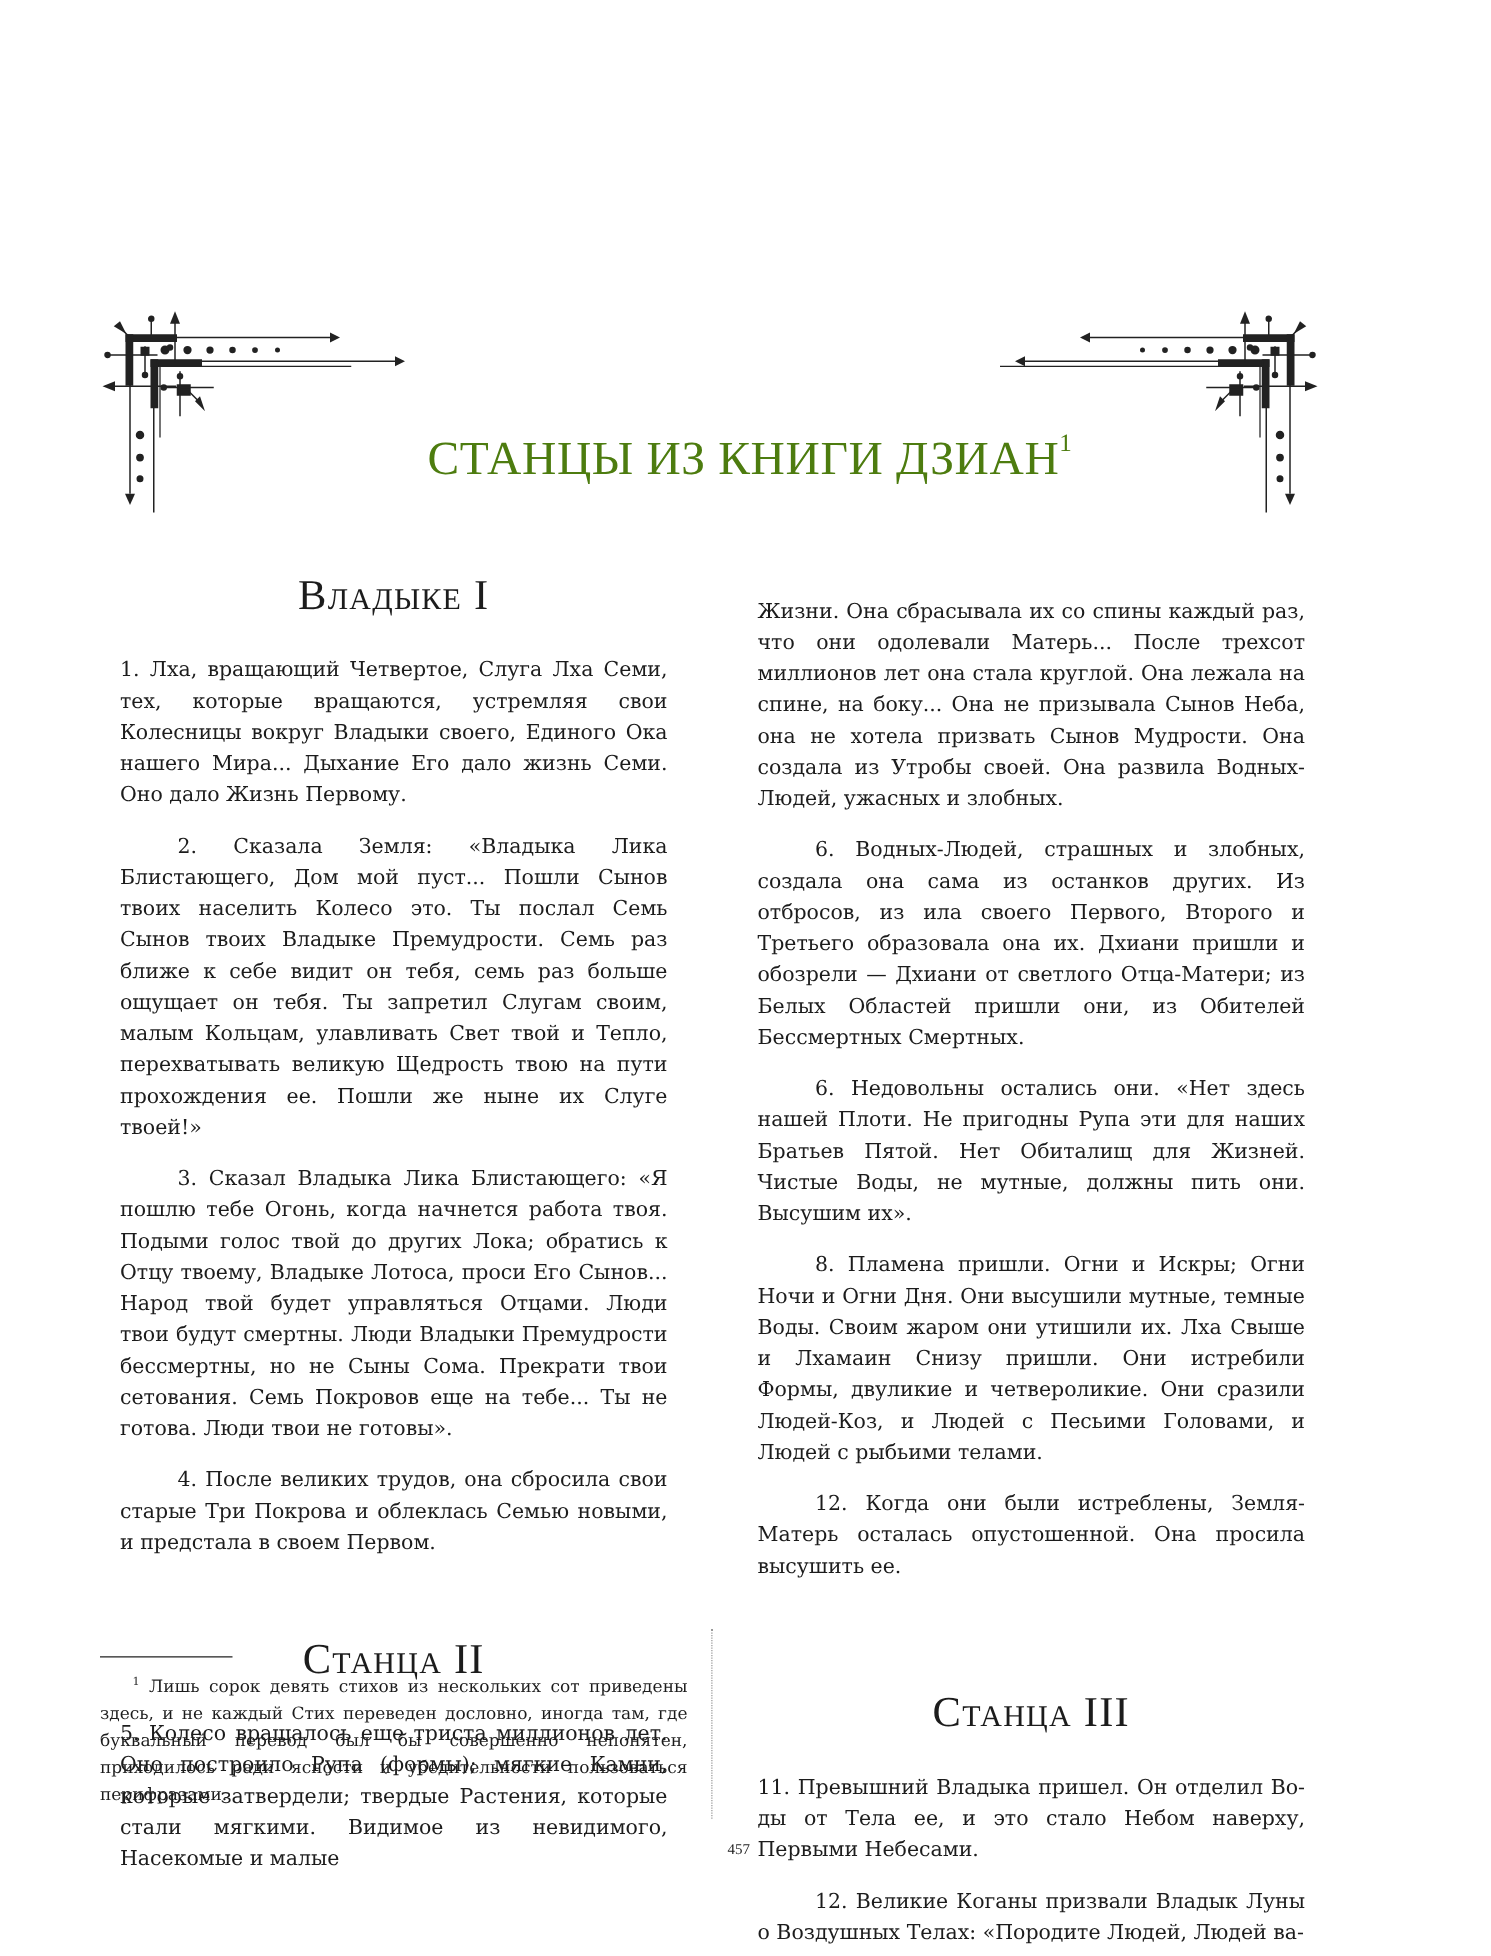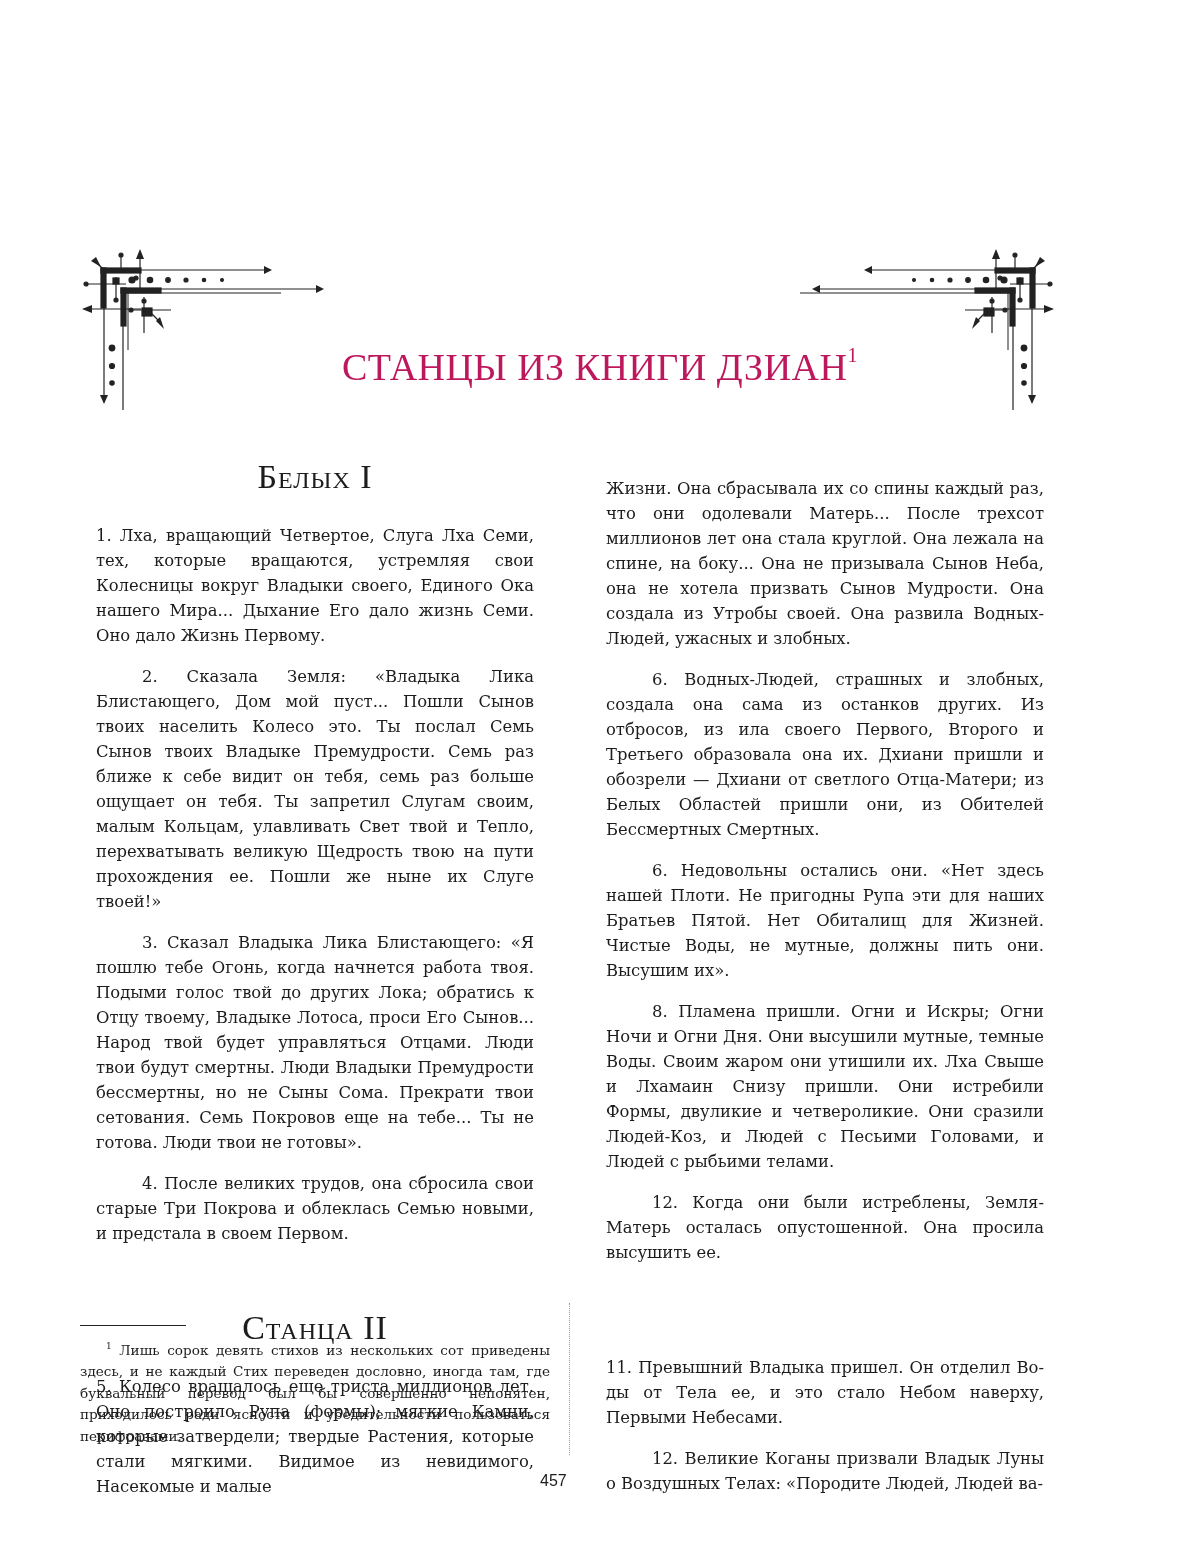--- a/index.html
+++ b/index.html
@@ -2,21 +2,21 @@
 <html><head>
 <meta charset="utf-8">
 <style>
   html, body { margin: 0; padding: 0; background: #ffffff; }
   body { width: 1193px; height: 1565px; position: relative; overflow: hidden; color: #1c1c1c; }
   .ornament { position: absolute; top: 245px; width: 260px; height: 170px; }
   .ornament-left { left: 76px; }
   .ornament-right { left: 800px; }
   .page-title {
     position: absolute; left: 300px; top: 345px; width: 600px; text-align: center;
-    font-family: "Liberation Serif", serif; font-size: 38px; letter-spacing: 0.5px; color: #be185d;
+    font-family: "Liberation Serif", serif; font-size: 38px; letter-spacing: 0.5px; color: #4d7c0f;
   }
   .page-title sup { font-size: 20px; position: relative; top: -4px; }
   .column { position: absolute; top: 445px; width: 470px; }
   .col-left { left: 80px; }
   .col-right { left: 590px; top: 460px; }
   .stanza-heading {
     font-family: "Liberation Serif", serif; text-align: center; font-size: 34px;
     font-variant: small-caps; letter-spacing: 1px; margin: 10px 0 24px 0; height: 44px; line-height: 44px;
   }
   .para {
@@ -29,22 +29,22 @@
   .footnote {
     position: absolute; left: 80px; top: 1336px; width: 470px;
     font-family: "DejaVu Serif", serif; font-size: 13.6px; line-height: 21.5px; text-align: justify; text-indent: 26px;
   }
   .footnote sup { font-size: 9px; }
   .col-divider {
     position: absolute; left: 569px; top: 1303px; height: 152px; width: 0;
     border-left: 1.5px dotted #999;
   }
   .page-number {
-    position: absolute; left: 540px; top: 1472px; width: 60px; text-align: left;
-    font-family: Liberation Sans, sans-serif; font-size: 16px;
+    position: absolute; left: 540px; top: 1472px; width: 60px; text-align: right;
+    font-family: Liberation Serif, serif; font-size: 12px;
   }
 </style>
 </head>
 <body>
 
 <svg class="ornament ornament-left" viewBox="0 0 260 170" xmlns="http://www.w3.org/2000/svg">
   <g stroke="#222" stroke-width="1.2" fill="#222">
 
     <rect x="25" y="23" width="40" height="5"></rect>
     <rect x="25" y="23" width="5" height="40"></rect>
@@ -147,37 +147,38 @@
     <line x1="75" y1="68" x2="85" y2="78"></line>
     <polygon points="80,76 88,84 84,72" stroke="none"></polygon>
   </g>
 </svg>
 
 <div class="page-title">
   <span>СТАНЦЫ ИЗ КНИГИ ДЗИАН</span><sup>1</sup>
 </div>
 
 <div class="column col-left">
-  <div class="stanza-heading">Белых I</div>
+  <div class="stanza-heading">Владыке I</div>
   <p class="para">1. Лха, вращающий Четвертое, Слуга Лха Семи, тех, которые вращаются, устремляя свои Колесницы во­круг Владыки своего, Единого Ока нашего Мира... Дыхание Его дало жизнь Семи. Оно дало Жизнь Первому.</p>
   <p class="para indent">2. Сказала Земля: «Владыка Лика Блистающего, Дом мой пуст... Пошли Сынов твоих населить Коле­со это. Ты послал Семь Сынов твоих Владыке Пре­мудрости. Семь раз ближе к себе видит он тебя, семь раз больше ощущает он тебя. Ты запретил Слугам своим, малым Кольцам, улавливать Свет твой и Теп­ло, перехватывать великую Щедрость твою на пути прохождения ее. Пошли же ныне их Слуге твоей!»</p>
   <p class="para indent">3. Сказал Владыка Лика Блистающего: «Я пошлю тебе Огонь, когда начнется работа твоя. Подыми го­лос твой до других Лока; обратись к Отцу твоему, Владыке Лотоса, проси Его Сынов... Народ твой бу­дет управляться Отцами. Люди твои будут смертны. Люди Владыки Премудрости бессмертны, но не Сы­ны Сома. Прекрати твои сетования. Семь Покровов еще на тебе... Ты не готова. Люди твои не готовы».</p>
   <p class="para indent">4. После великих трудов, она сбросила свои старые Три Покрова и облеклась Семью новыми, и предстала в своем Первом.</p>
   <div class="gap-heading"></div>
   <div class="stanza-heading">Станца II</div>
   <p class="para">5. Колесо вращалось еще триста миллионов лет. Оно построило Рупа (формы); мягкие Камни, которые за­твердели; твердые Растения, которые стали мягки­ми. Видимое из невидимого, Насекомые и малые</p>
 </div>
 
 <div class="column col-right">
   <p class="para">Жизни. Она сбрасывала их со спины каждый раз, что они одолевали Матерь... После трехсот милли­онов лет она стала круглой. Она лежала на спине, на боку... Она не призывала Сынов Неба, она не хоте­ла призвать Сынов Мудрости. Она создала из Утро­бы своей. Она развила Водных-Людей, ужасных и злобных.</p>
   <p class="para indent">6. Водных-Людей, страшных и злобных, создала она сама из останков других. Из отбросов, из ила своего Первого, Второго и Третьего образовала она их. Дхиани пришли и обозрели — Дхиани от свет­лого Отца-Матери; из Белых Областей пришли они, из Обителей Бессмертных Смертных.</p>
   <p class="para indent">6. Недовольны остались они. «Нет здесь нашей Плоти. Не пригодны Рупа эти для наших Братьев Пятой. Нет Обиталищ для Жизней. Чистые Воды, не мутные, должны пить они. Высушим их».</p>
   <p class="para indent">8. Пламена пришли. Огни и Искры; Огни Но­чи и Огни Дня. Они высушили мутные, темные Воды. Своим жаром они утишили их. Лха Свыше и Лхамаин Снизу пришли. Они истребили Формы, двуликие и четвероликие. Они сразили Людей-Коз, и Людей с Песьими Головами, и Людей с рыбьими телами.</p>
   <p class="para indent">12. Когда они были истреблены, Земля-Матерь осталась опустошенной. Она просила высушить ее.</p>
   <div class="gap-heading" style="height:58px"></div>
+  <div class="stanza-heading">Станца III</div>
   <p class="para">11. Превышний Владыка пришел. Он отделил Во­ды от Тела ее, и это стало Небом наверху, Первыми Небесами.</p>
   <p class="para indent">12. Великие Коганы призвали Владык Луны о Воздушных Телах: «Породите Людей, Людей ва-</p>
 </div>
 
 <div class="footnote-rule"></div>
 <div class="footnote">
   <sup>1</sup>
   <span>Лишь сорок девять стихов из нескольких сот приве­дены здесь, и не каждый Стих переведен дословно, иногда там, где буквальный перевод был бы совершенно непоня­тен, приходилось ради ясности и убедительности пользо­ваться перифразами.</span>
 </div>
 

